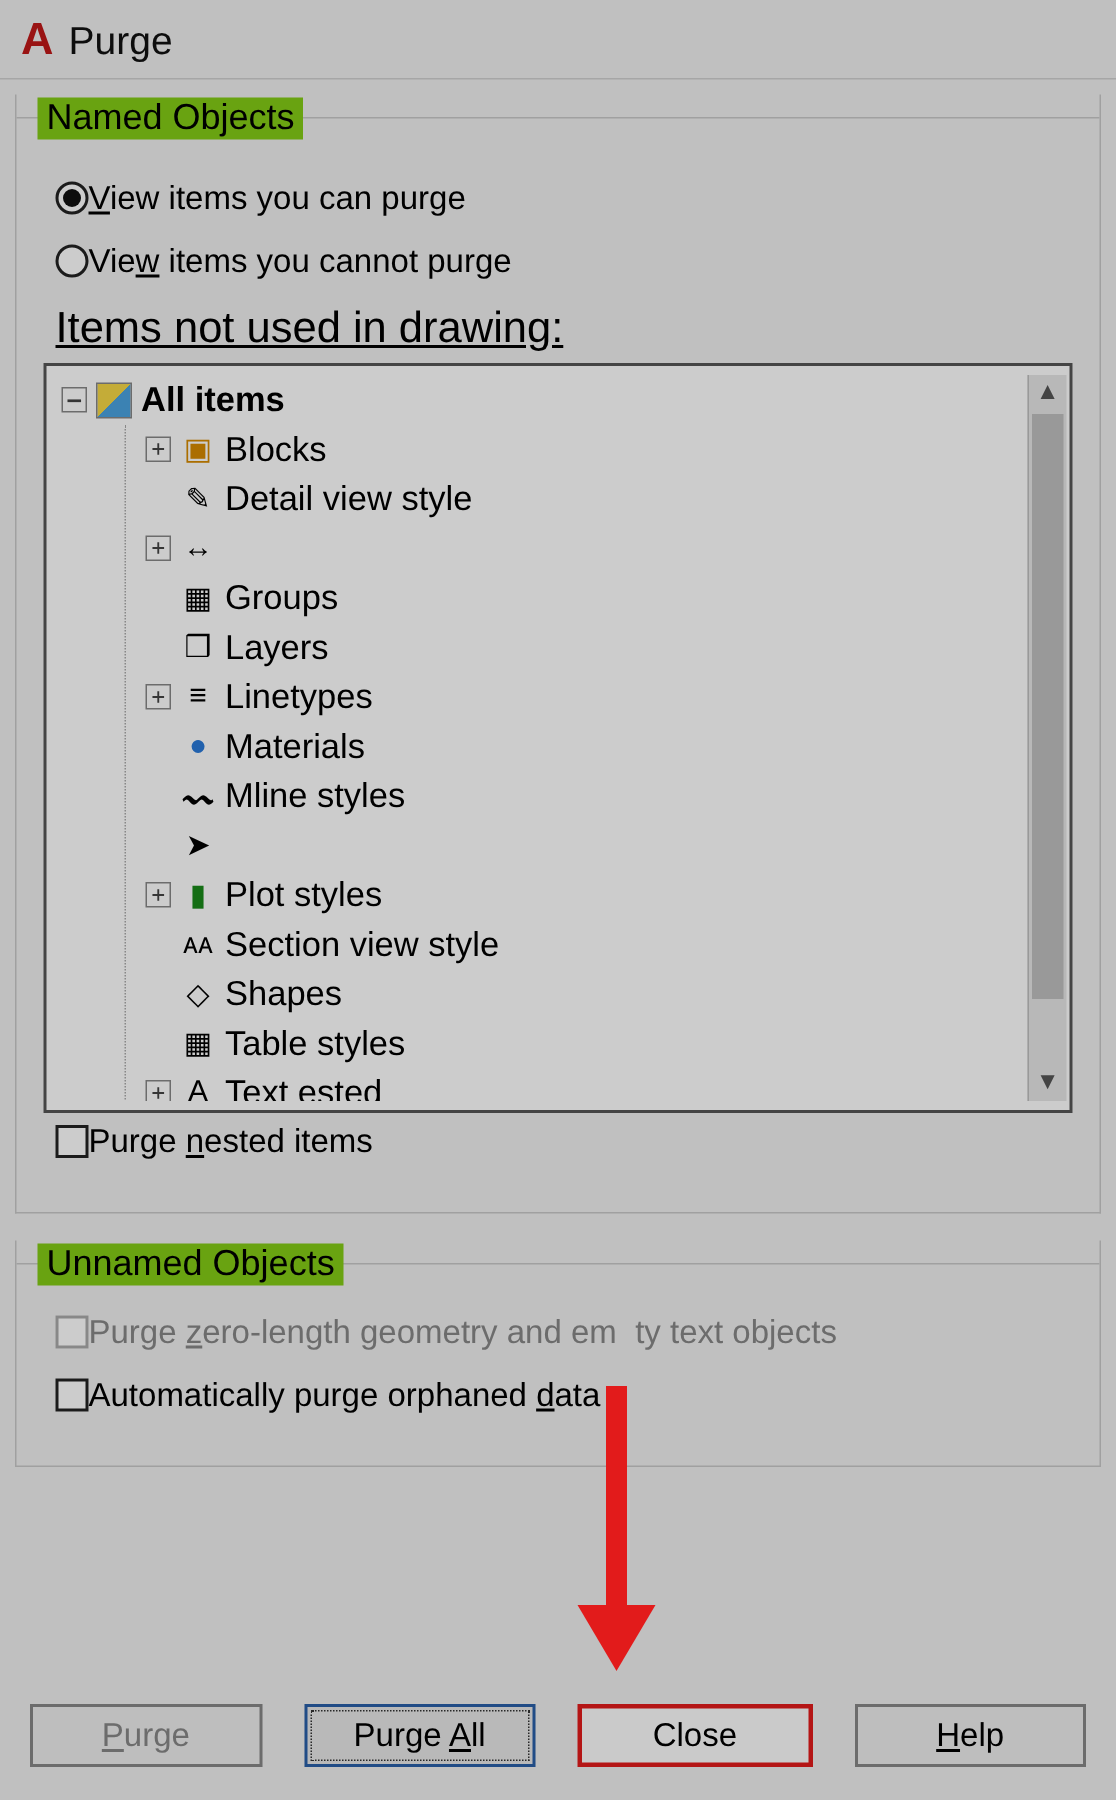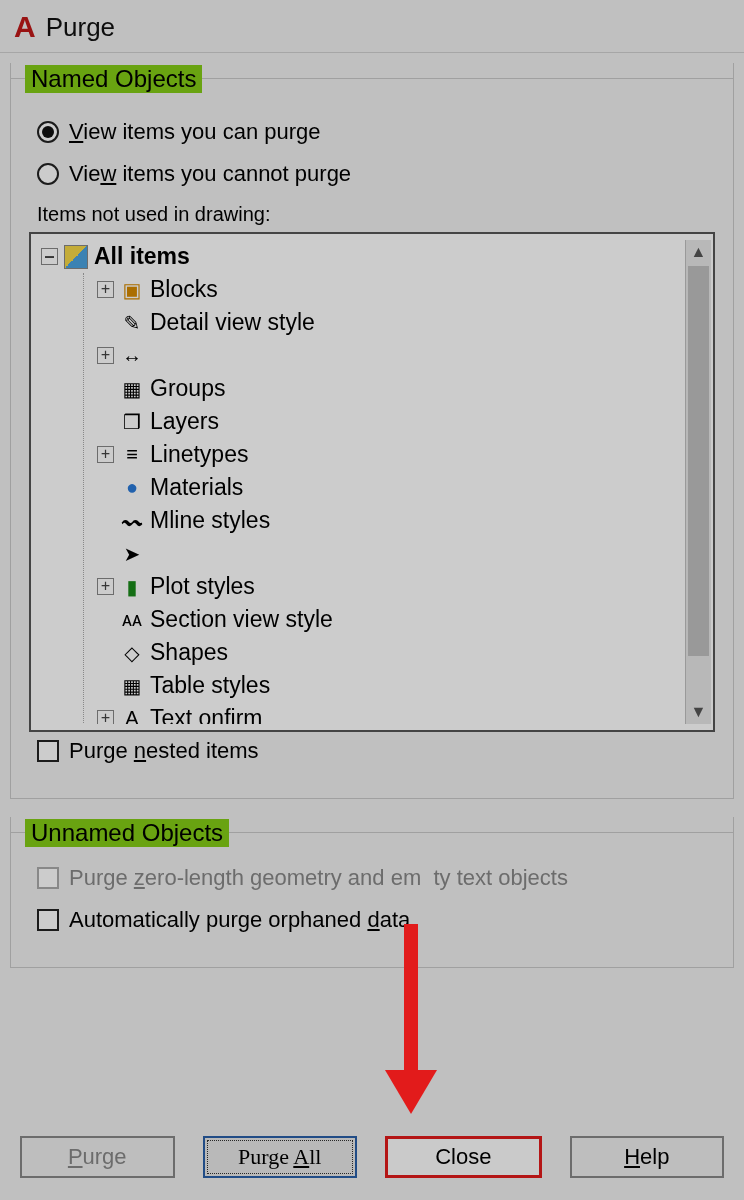--- a/index.html
+++ b/index.html
@@ -50,42 +50,42 @@
     .group-legend {
       position: absolute;
       top: 2px; left: 14px;
       background: #84cc16;
       padding: 0 6px;
       font-size: 24px;
       z-index: 2;
     }
 
     .radio-row, .check-row {
-      display: flex; align-items: center; gap: 10px;
+      display: flex; align-items: center; 
       margin: 6px 0 16px 8px;
     }
     .radio-btn {
       width: 22px; height: 22px; border: 2px solid #222; border-radius: 50%;
       display: inline-flex; align-items: center; justify-content: center;
       background: #fff;
     }
     .radio-btn.selected::after {
       content: ""; width: 12px; height: 12px; background: #111; border-radius: 50%;
     }
     .chk {
       width: 22px; height: 22px; border: 2px solid #222; background: #fff;
       display: inline-flex; align-items: center; justify-content: center;
       font-size: 18px; line-height: 1;
     }
     .chk.checked::after { content: "✓"; color:#111; font-weight:bold; }
     .chk.disabled { border-color:#aaa; }
     .disabled { color:#888; }
     .mnemonic { text-decoration: underline; }
 
-    .sub-label { margin: 6px 0 6px 8px; font-size: 20px; }
+    .sub-label { margin: 6px 0 6px 8px; font-size: 29px; text-decoration: underline; }
 
     .tree-box {
       border: 2px solid #555;
       background: #fff;
       height: 500px;
       padding: 6px 2px 6px 8px;
       position: relative;
       display: flex;
     }
     .tree-inner { flex: 1; overflow: hidden; }
@@ -150,21 +150,21 @@
     .btn {
       flex:1;
       height: 42px;
       border: 2px solid #888;
       background: #eee;
       font-size: 22px;
       display:flex; align-items:center; justify-content:center;
       cursor: pointer;
     }
     .btn.disabled { color:#888; }
-    .btn.primary { border:2px solid #2a5fa8; background:#e8e8e8; outline:1px dotted #333; outline-offset:-5px;font-family:Liberation Serif, serif;}
+    .btn.primary { border:2px solid #2a5fa8; background:#e8e8e8; outline:1px dotted #333; outline-offset:-5px;}
     .btn.close {
       background:#fdfdfd;
       border: 3px solid #e21b1b;
     }
 
     
     .arrow {
       position:absolute;
       left: 394px; top: 924px;
       width: 34px; height: 196px;
@@ -272,21 +272,21 @@
               <span>Shapes</span>
             </div>
             <div class="node child">
               <span class="expander blank"></span>
               <span class="node-icon ">▦</span>
               <span>Table styles</span>
             </div>
             <div class="node child">
               <span class="expander">+</span>
               <span class="node-icon ">A</span>
-              <span>Text onfirm</span>
+              <span>Text ested</span>
             </div>
           </div>
       </div>
       <div class="scroll-track">
         <div class="scroll-arrow top">▲</div>
         <div class="scroll-thumb"></div>
         <div class="scroll-arrow bot">▼</div>
       </div>
     </div>
 

